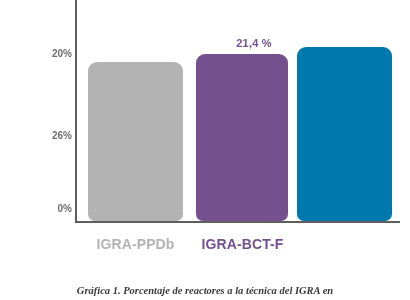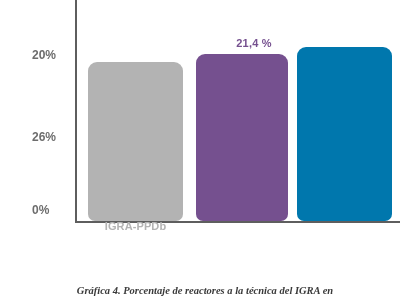--- a/index.html
+++ b/index.html
@@ -41,21 +41,22 @@
     width: 325px;
     height: 1.5px;
     background: #5e5e5e;
   }
 
   
   .tick-label {
     position: absolute;
     right: 338px;      
     width: 40px;
-    font-size: 12px;
+    text-align: right;
+    font-size: 10px;
     font-weight: bold;
     color: #6d6d6d;
   }
   #tick-20 { top: 48px; }
   #tick-10 { top: 130px; }
   #tick-0  { top: 203px; }
 
   
   .bar {
     position: absolute;
@@ -74,22 +75,22 @@
     letter-spacing: 0.2px;
     white-space: nowrap;
   }
   .dl-0 { left: 88px;  width: 95px; }
   .dl-1 { left: 208px; width: 92px; }
   .dl-2 { left: 297px; width: 95px; }
 
   
   .cat-label {
     position: absolute;
-    top: 220px;
-    font-size: 11px;
+    top: 236px;
+    font-size: 14px;
     font-weight: bold;
     text-align: center;
     letter-spacing: 0.1px;
     white-space: nowrap;
   }
   .cat-0 { left: 83px;  width: 105px; }
   .cat-1 { left: 190px; width: 105px; }
   .cat-2 { left: 292px; width: 105px; }
 
   
@@ -122,18 +123,19 @@
     <div class="tick-label" id="tick-10">26%</div>
     <div class="tick-label" id="tick-0">0%</div>
 
     <div class="bar bar-0" id="bar-0" style="top: 61.88px; height: 159.12px; background-color: rgb(179, 179, 179);"></div>
     <div class="bar bar-1" id="bar-1" style="top: 54.08px; height: 166.92px; background-color: rgb(117, 80, 143);"></div>
     <div class="bar bar-2" id="bar-2" style="top: 47.06px; height: 173.94px; background-color: rgb(0, 119, 173);"></div>
 
     <div class="data-label dl-1" id="dl-1" style="top: 37.08px; color: rgb(117, 80, 143);">21,4 %</div>
 
     <div class="cat-label cat-0" id="cat-0" style="color: rgb(179, 179, 179);">IGRA-PPDb</div>
+    <div class="cat-label cat-1" id="cat-1" style="color: rgb(117, 80, 143);">IGRA-BCT-F</div>
 
   </div>
 
-  <div id="caption">Gráfica 4. Porcentaje de reactores a la técnica del IGRA en</div>
+  <div id="caption">Gráfica 1. Porcentaje de reactores a la técnica del IGRA en</div>
 
 </div>
 
 </body></html>

